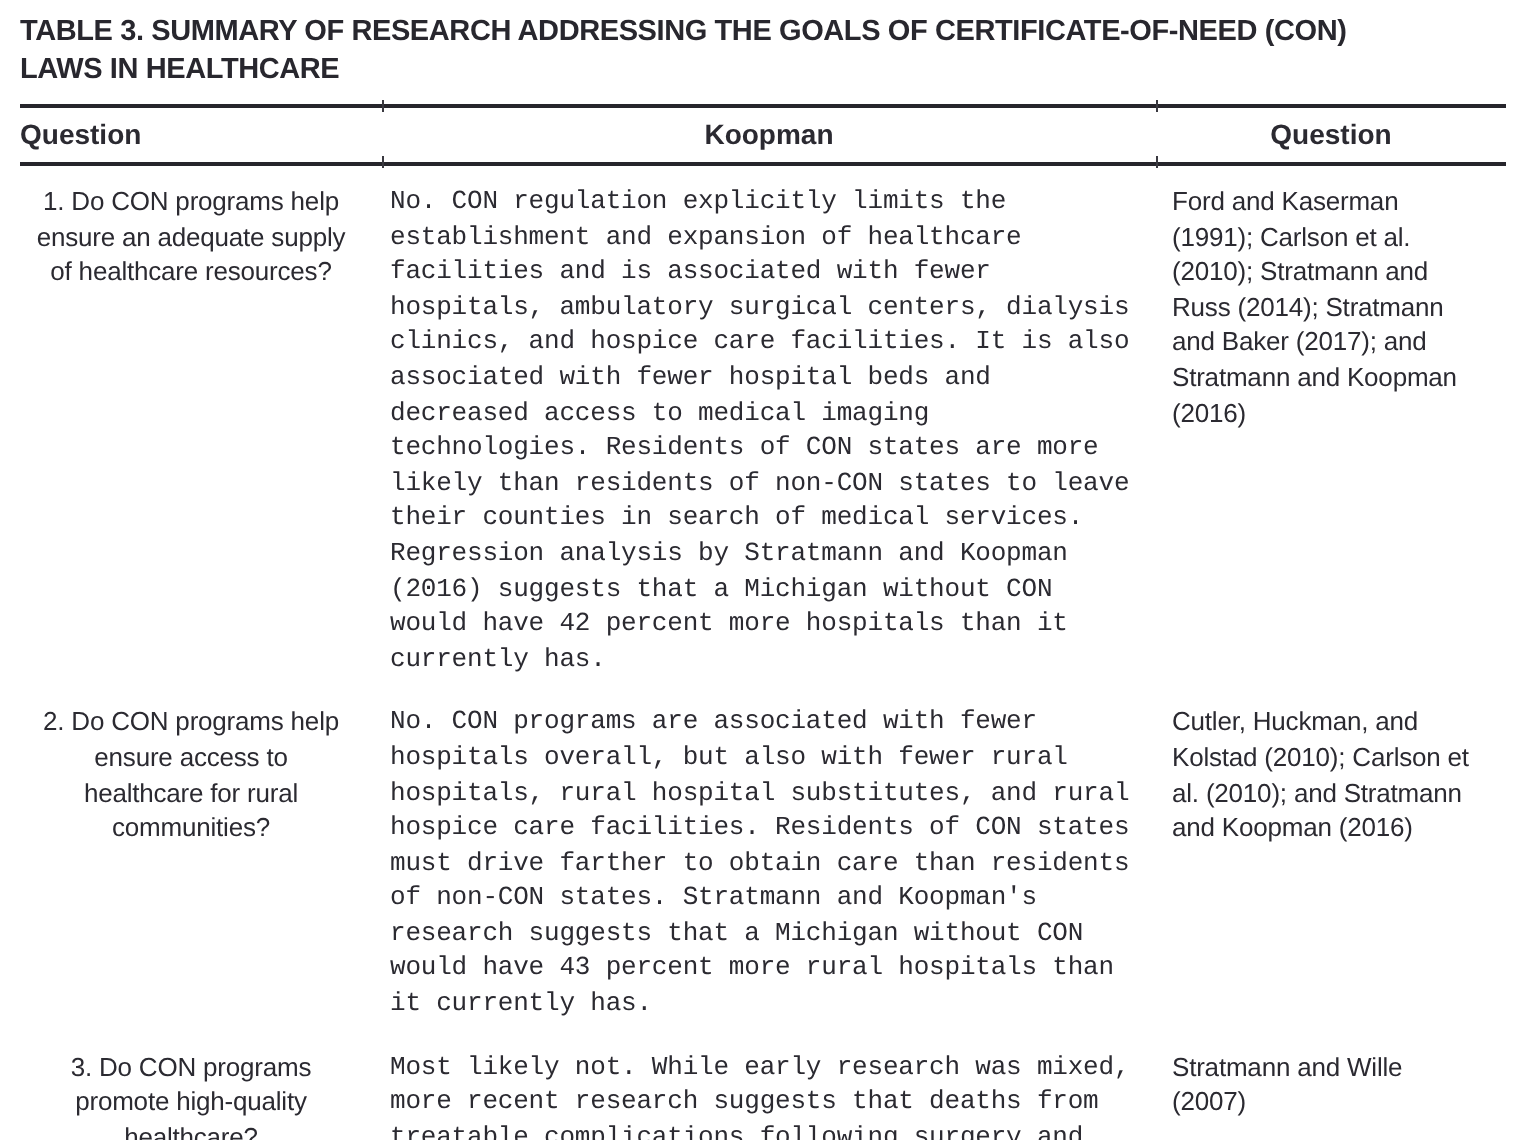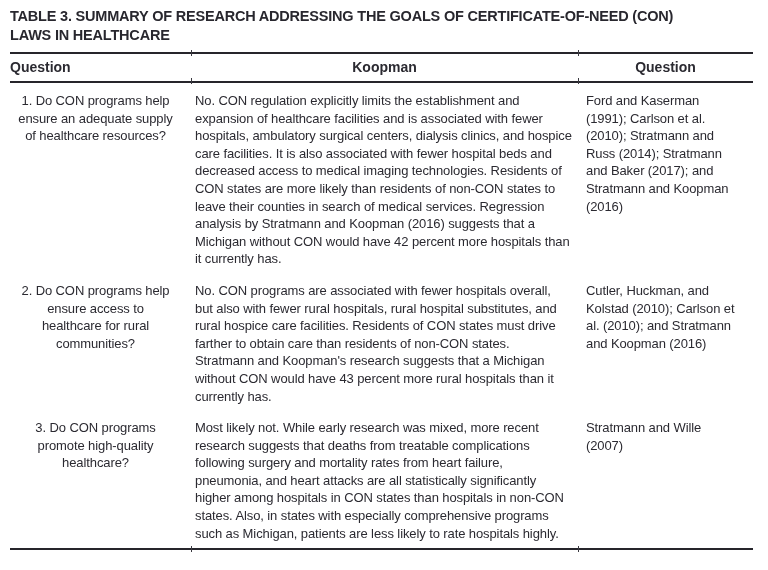--- a/index.html
+++ b/index.html
@@ -54,21 +54,21 @@
   th.h-r { text-align: center; }
   table.con-table tbody td {
     vertical-align: top;
     font-size: 13px;
     line-height: 17.6px;
     letter-spacing: -0.1px;
     padding-top: 9px;
     padding-bottom: 5px;
   }
   td.cell-q { padding-left: 6px;  padding-right: 16px; text-align: center; }
-  td.cell-a { padding-left: 4px;  padding-right: 6px;  }
+  td.cell-a { padding-left: 4px;  padding-right: 6px; font-family: Liberation Mono, monospace;  }
   td.cell-r { padding-left: 8px;  padding-right: 14px; }
   table.con-table tbody tr:last-child td { padding-bottom: 8px; }
   .rule-bottom {
     position: absolute;
     left: 0; right: 0; bottom: 0;
     height: 2px;
     background: #26252b;
   }
   
   .tick {

